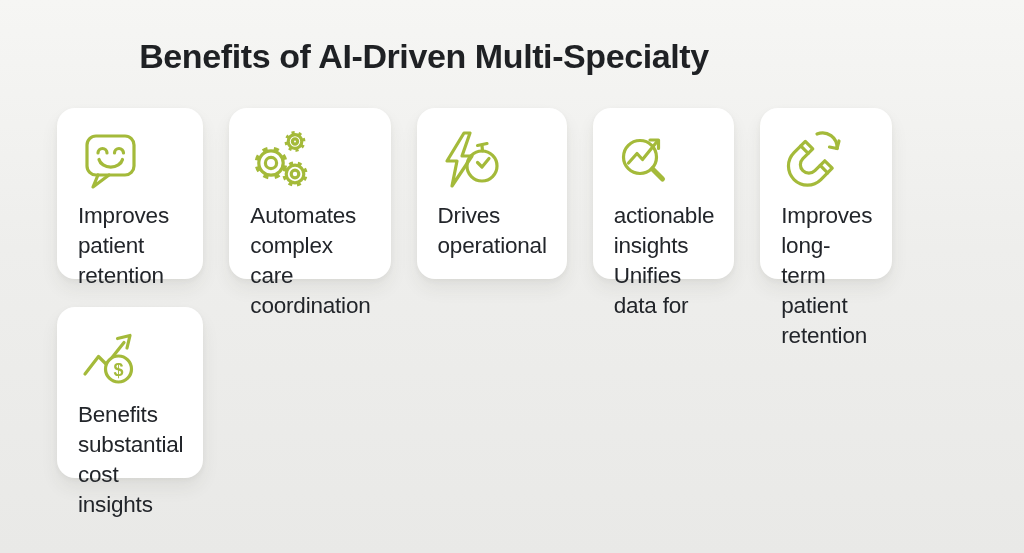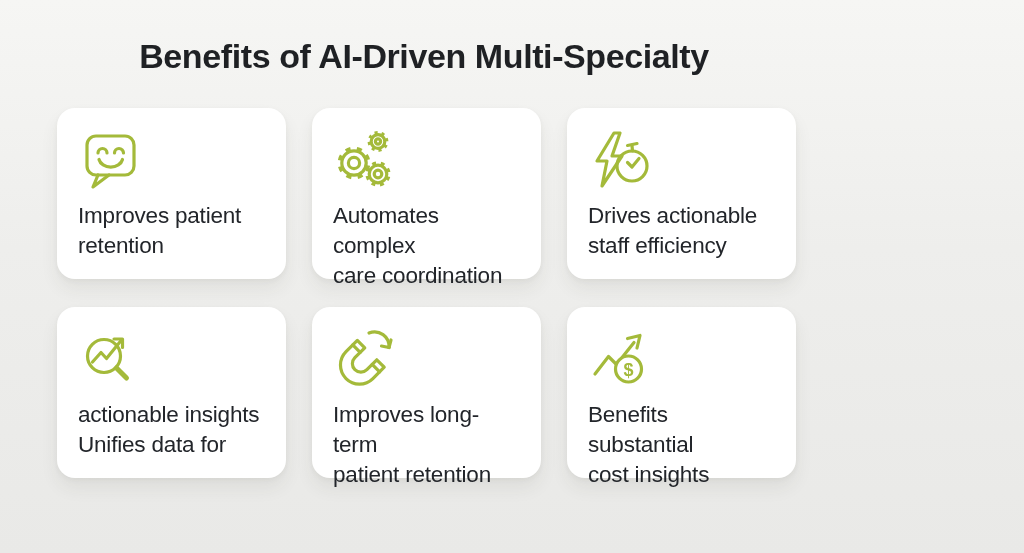--- a/index.html
+++ b/index.html
@@ -14,21 +14,21 @@
     padding-top:34px;
     text-align:center;
     font-size:34px;
     line-height:1.3;
     font-weight:700;
     color:#1f2124;
     letter-spacing:-0.4px;
   }
   .grid {
     display:grid;
-    grid-template-columns:repeat(3, 1fr);
+    grid-template-columns:repeat(5, 1fr);
     grid-auto-rows:171px;
     gap:28px 26px;
     margin:30px 52px 0 57px;
   }
   .card {
     background:#ffffff;
     border-radius:18px;
     box-shadow:0 10px 18px rgba(50,50,45,.07), 0 2px 5px rgba(50,50,45,.05);
     padding:20px 20px 0 21px;
   }
@@ -103,22 +103,21 @@
 
     <div class="card">
       <svg class="icon" viewBox="0 0 64 64">
         <path d="M26 5 L9 33 L19 33 L14 58 L34 28 L24 28 L32 5 Z"></path>
         <circle cx="44" cy="38" r="15"></circle>
         <path d="M44.5 23 L44 17.5"></path>
         <path d="M39.5 17.5 L49 15.5"></path>
         <path d="M39.5 34.5 L44 39 L51 30.5"></path>
       </svg>
       <div class="label">
-        <div>Drives actionable</div>
-        <div>staff efficiency</div>
+        <div>Drives operational</div>
       </div>
     </div>
 
     <div class="card">
       <svg class="icon" viewBox="0 0 64 64">
         <circle cx="26" cy="29" r="16.5"></circle>
         <path class="thick" d="M38.5 41 L48.5 51"></path>
         <path d="M14.5 35 L23 25.5 L28.5 31.5 L43.5 13"></path>
         <path d="M36 12 L44.5 12 L44.5 20.5"></path>
       </svg>

